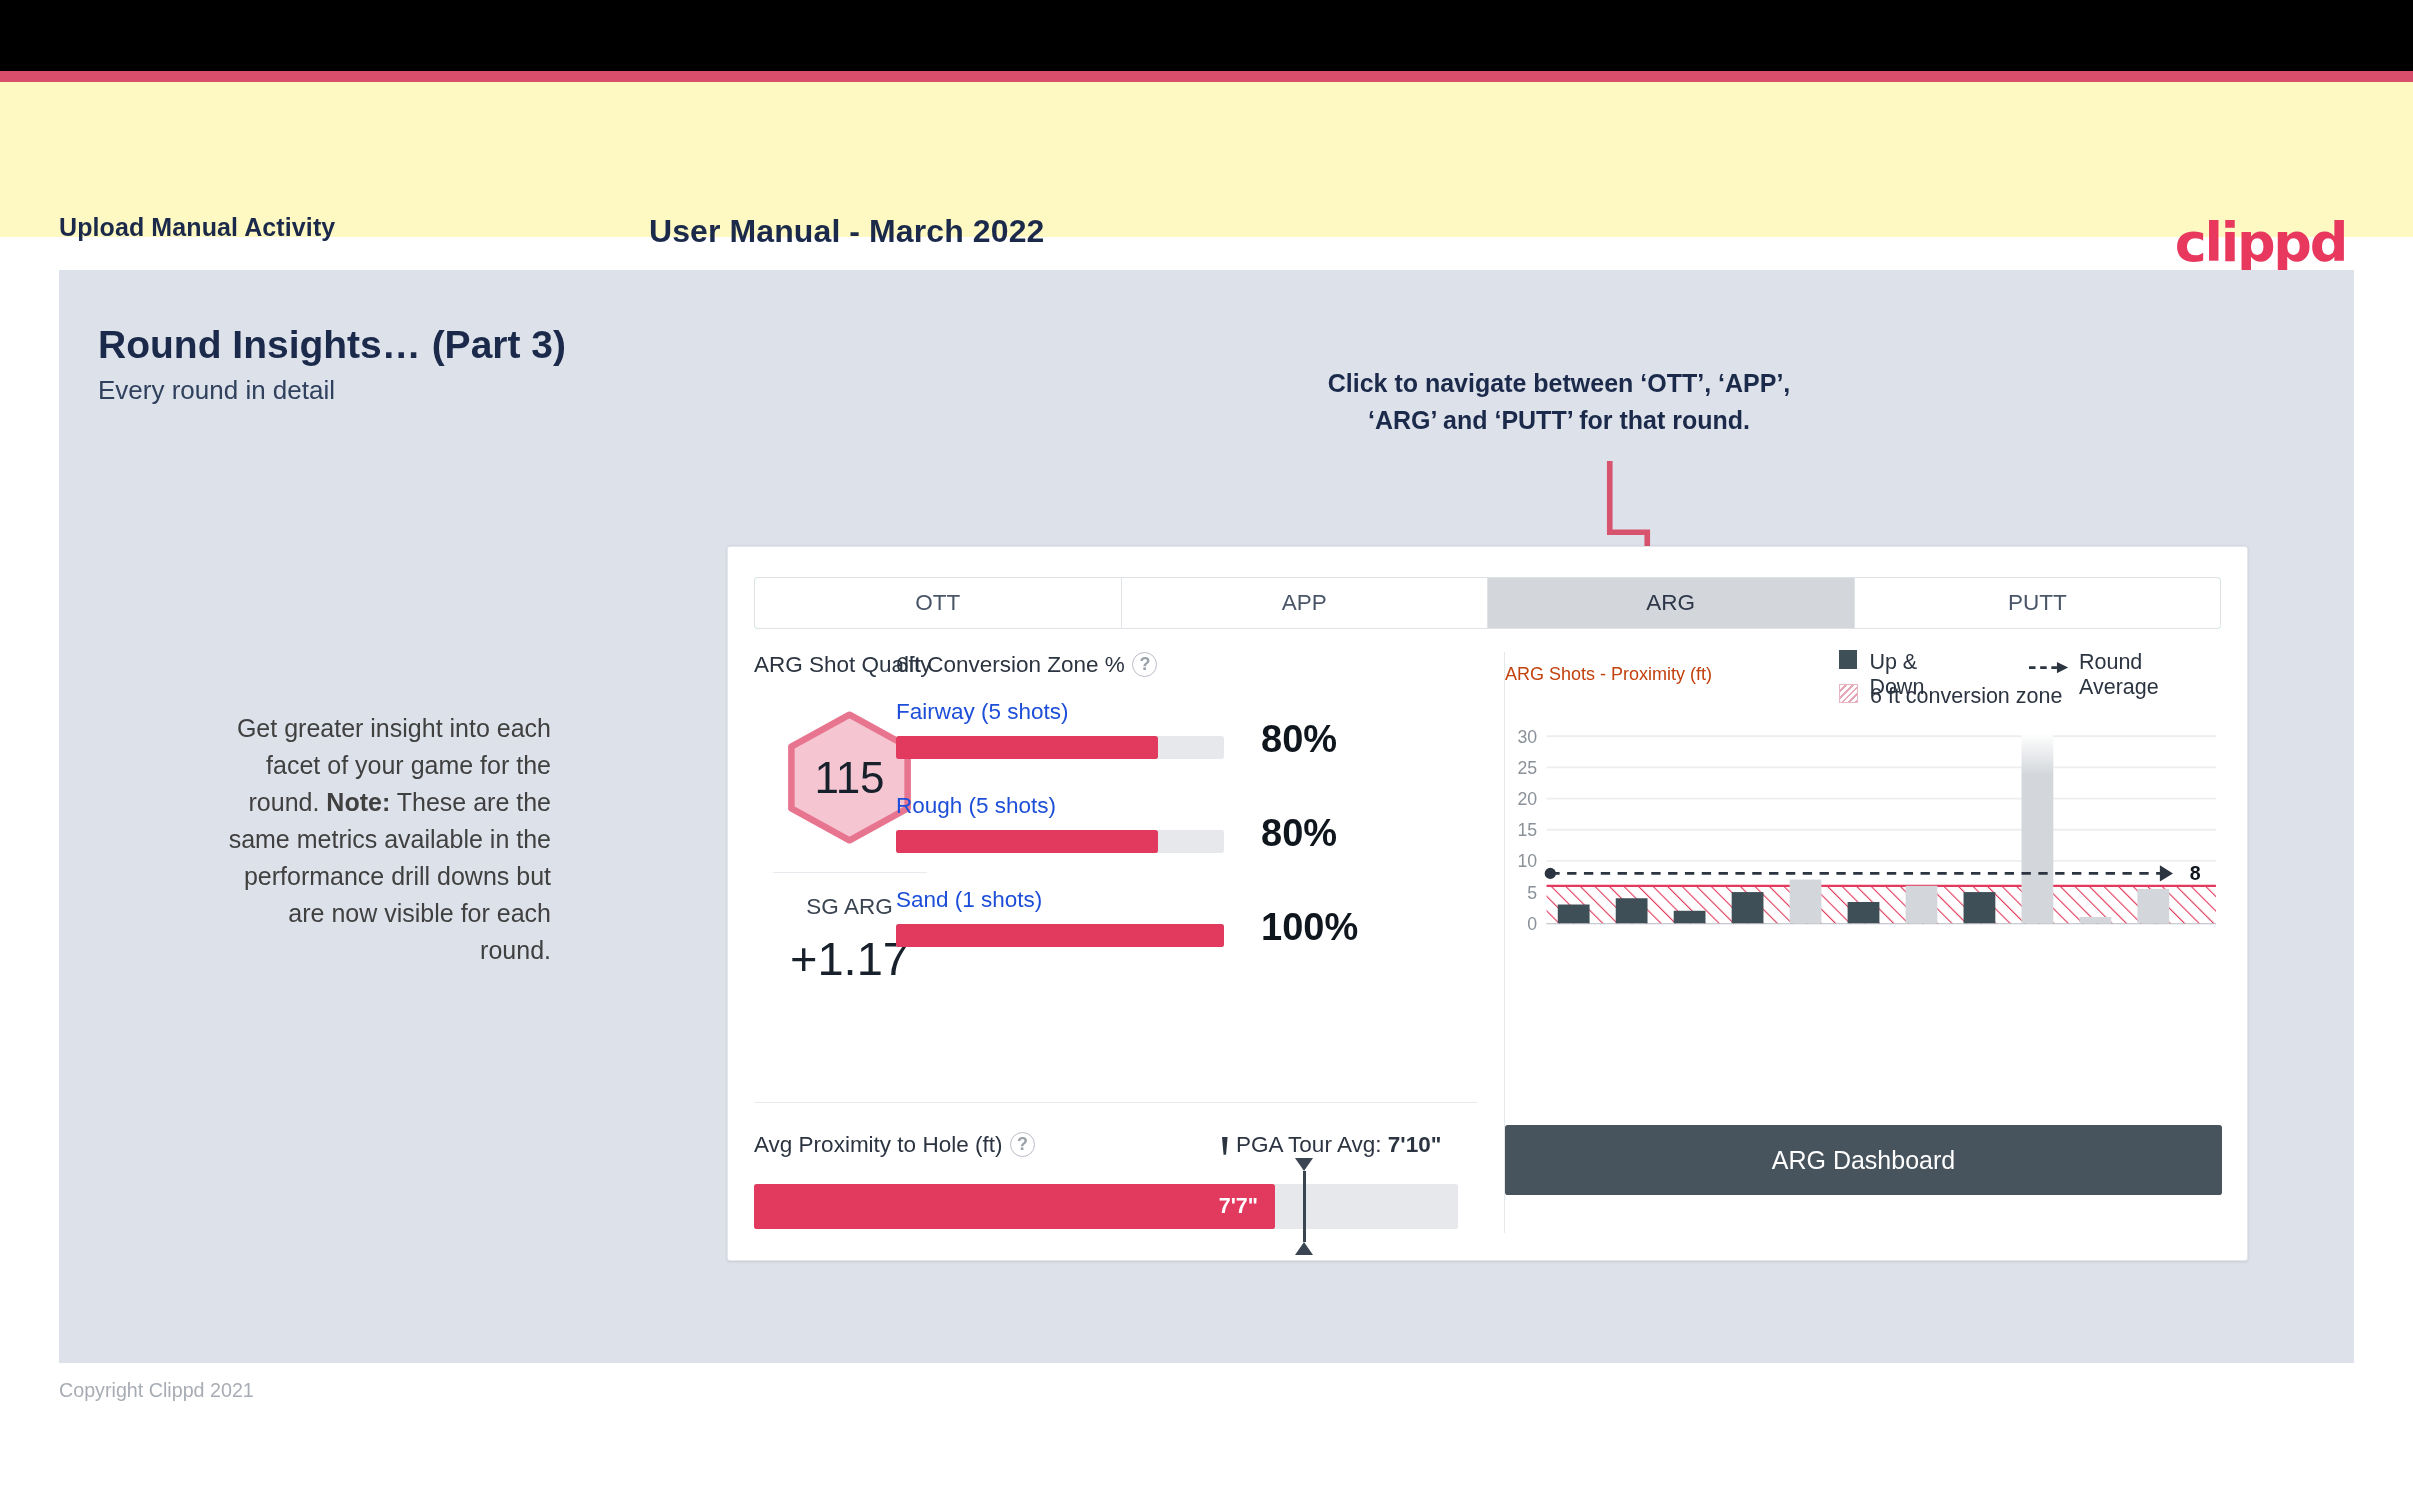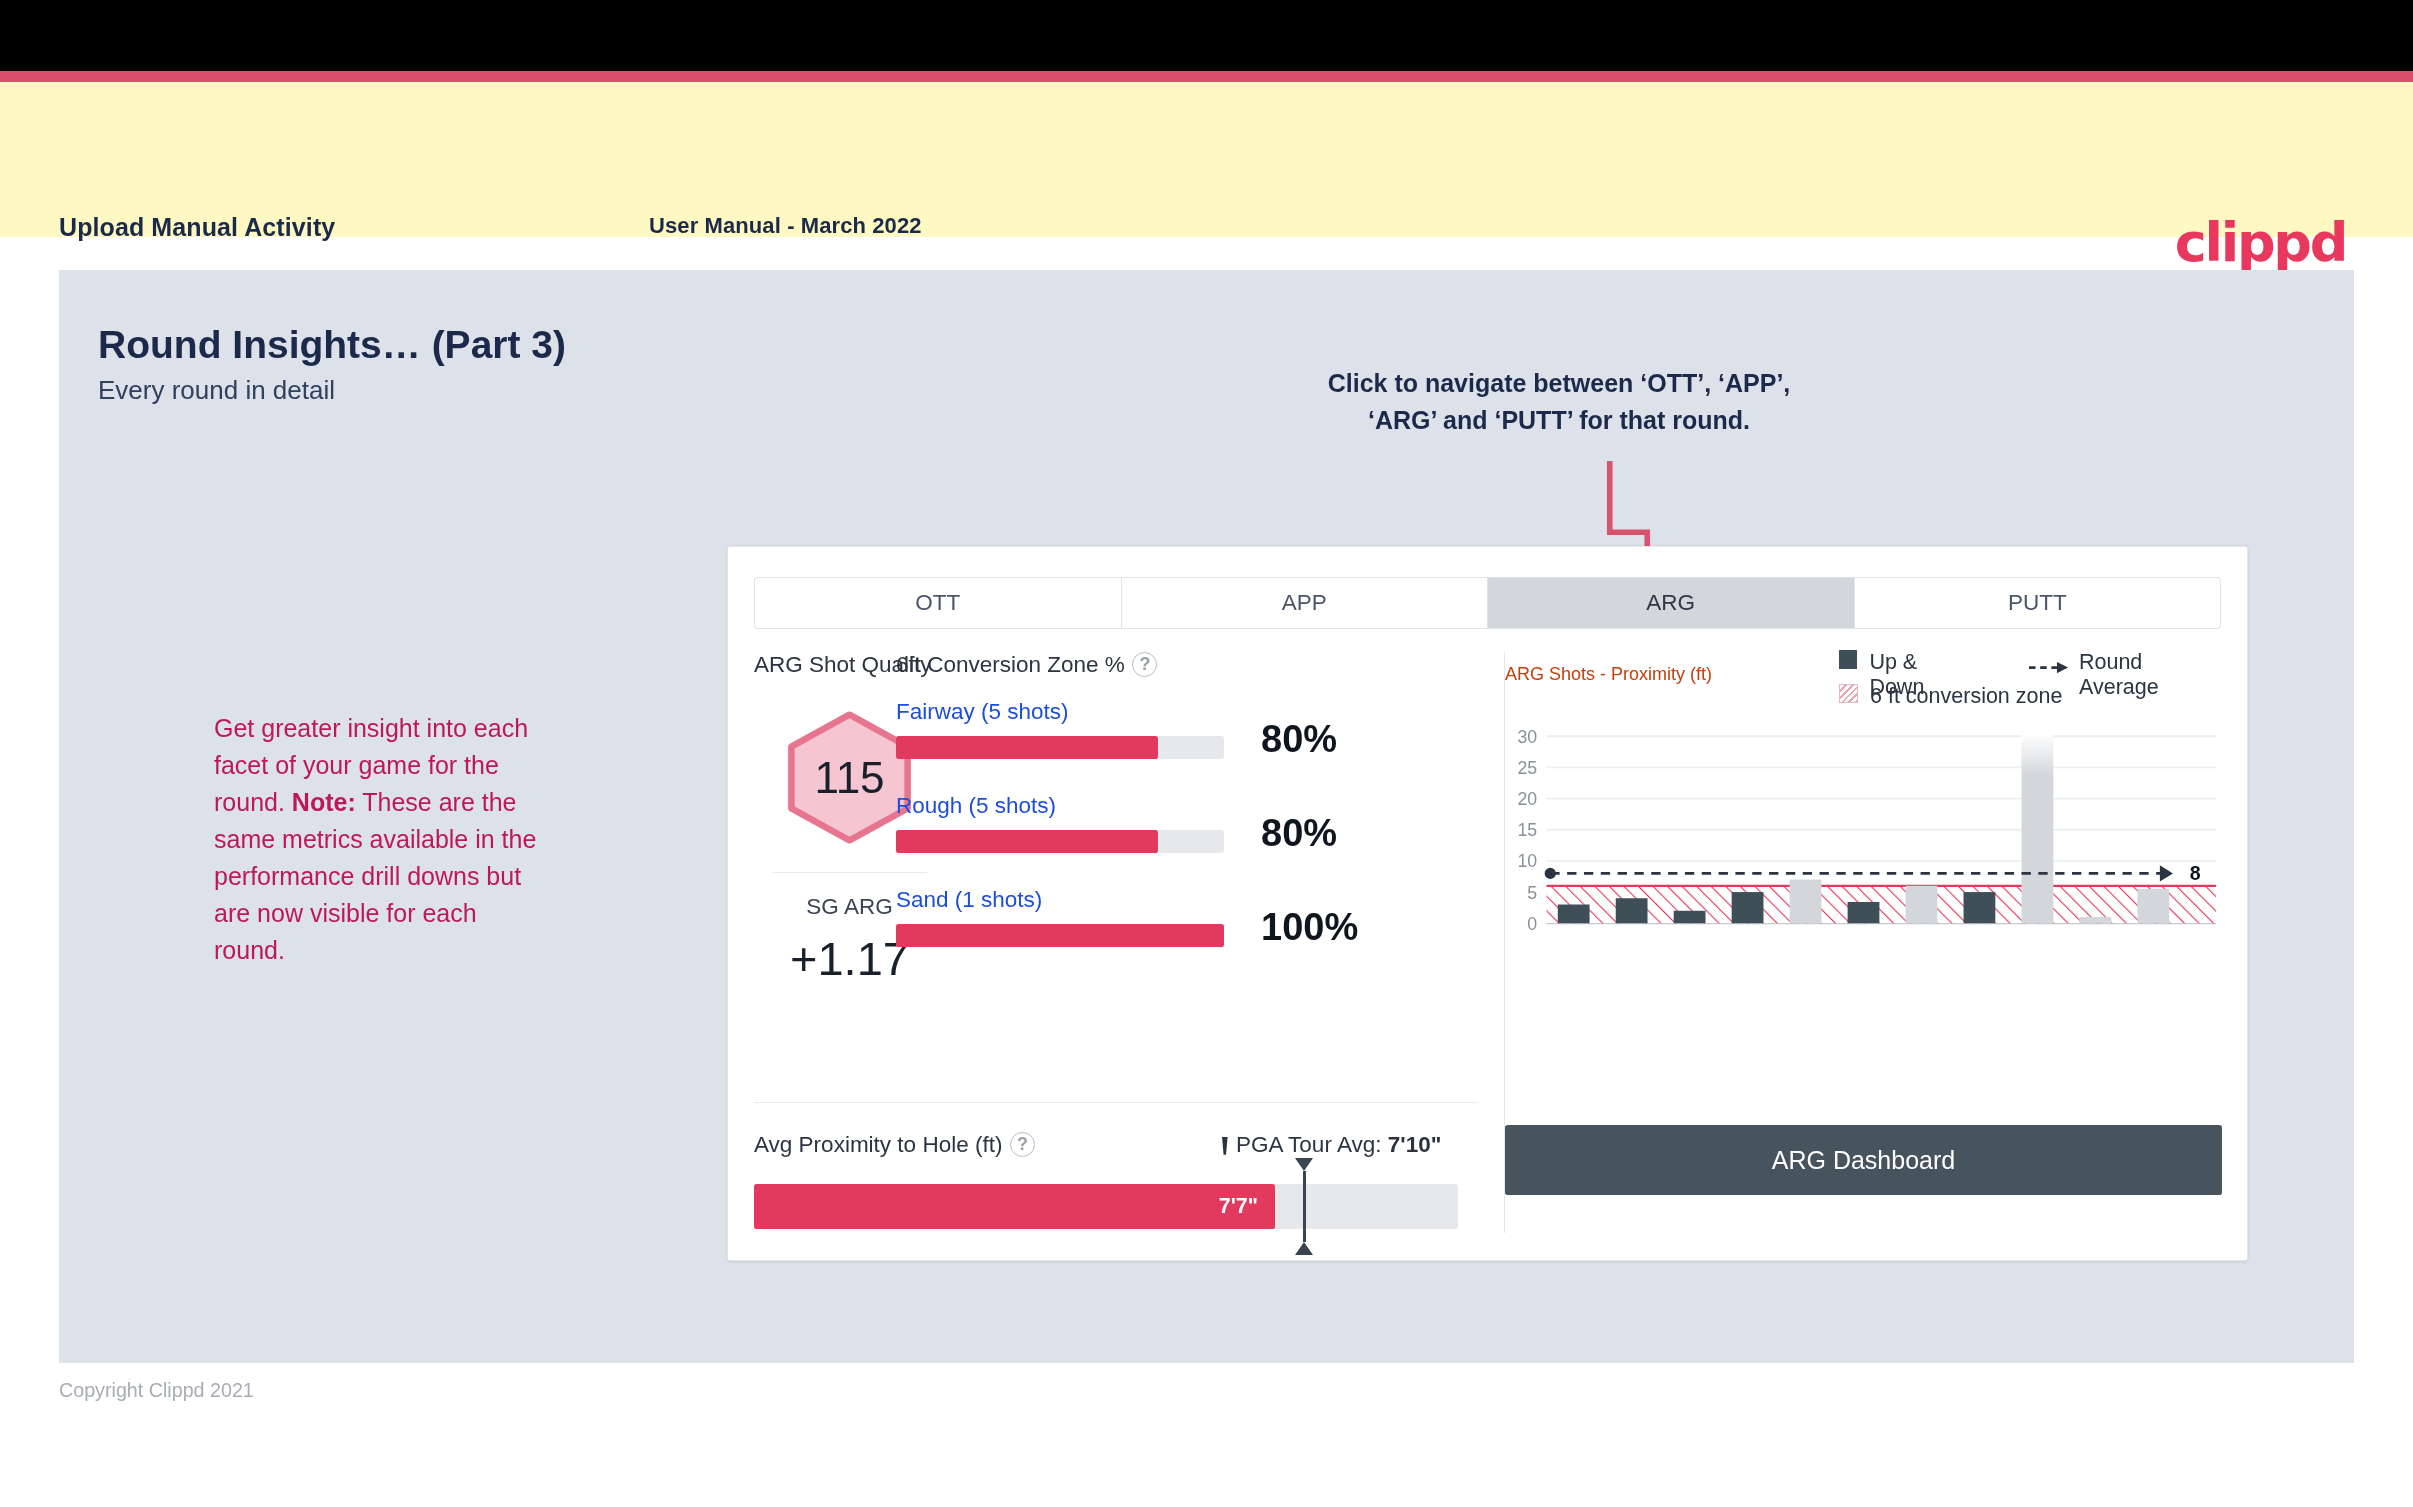--- a/index.html
+++ b/index.html
@@ -10,40 +10,40 @@
     overflow: hidden;
   }
 
   
   .top-black { position:absolute; left:0; top:0; width:2413px; height:71px; background:#000000; }
   .top-accent { position:absolute; left:0; top:71px; width:2413px; height:11.2px; background:#d94f6b; }
 
   
   .slide-header { position:absolute; left:0; top:82px; width:2413px; height:155px; background:#fef9c3; }
   .hdr-left { position:absolute; left:59px; top:131px; font-size:25px; font-weight:700; color:#1b2a4a; letter-spacing:0.1px; }
-  .hdr-mid  { position:absolute; left:649px; top:131px; font-size:22px; font-weight:700; color:#1b2a4a; letter-spacing:0.1px; }
+  .hdr-mid  { position:absolute; left:649px; top:131px; font-size:32px; font-weight:700; color:#1b2a4a; letter-spacing:0.1px; }
   .hdr-rule { position:absolute; left:59px; top:238px; width:2295px; height:2.8px; background:#d94f6b; }
 
   .logo { position:absolute; right:67px; top:129px; font-size:54px; font-weight:800; color:#e8385e;
           letter-spacing:-2.3px; font-family:"DejaVu Sans", sans-serif; }
 
   
   .slide-body { position:absolute; left:59px; top:270px; width:2295px; height:1093px; background:#dde1e9; }
 
   .title-main { position:absolute; left:98px; top:323px; font-size:39px; font-weight:700; color:#1b2a4a; }
   .title-sub  { position:absolute; left:98px; top:375px; font-size:26px; font-weight:400; color:#30415e; }
 
   .callout { position:absolute; left:1292px; top:365px; width:534px; text-align:center;
              font-size:25px; line-height:37px; color:#1b2a4a; font-weight:600; }
 
   
   .arrow-svg { position:absolute; left:1606px; top:459px; }
 
-  .body-copy { position:absolute; left:214px; top:710px; width:337px; text-align:left;
-               font-size:25px; line-height:37px; color:#be185d; }
+  .body-copy { position:absolute; left:214px; top:710px; width:337px; text-align:right;
+               font-size:25px; line-height:37px; color:#404040; }
   .body-copy b { font-weight:700; }
 
   .copyright { position:absolute; left:59px; top:1379px; font-size:19.7px; color:#a8acb4; }
 
   
   .card { position:absolute; left:727px; top:546px; width:1521px; height:715px;
           background:#ffffff; border:0.9px solid #e3e6ea; border-radius:2.8px;
           box-shadow:0 0.9px 2.8px rgba(0,0,0,.10); }
 
   

